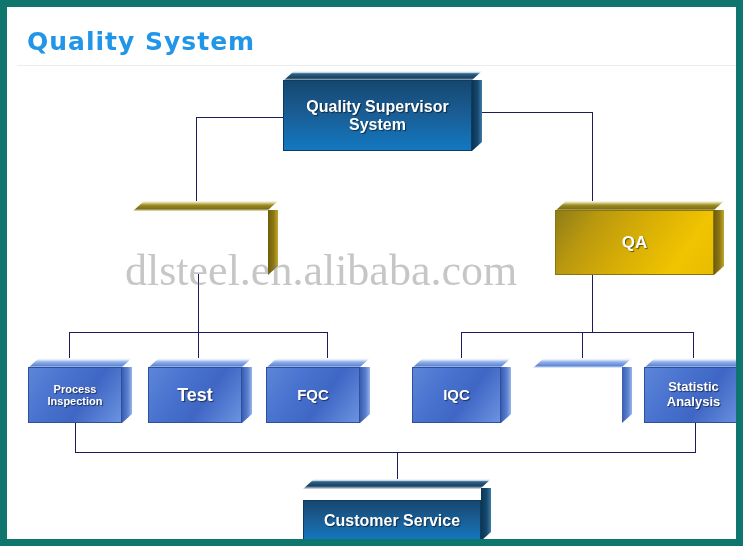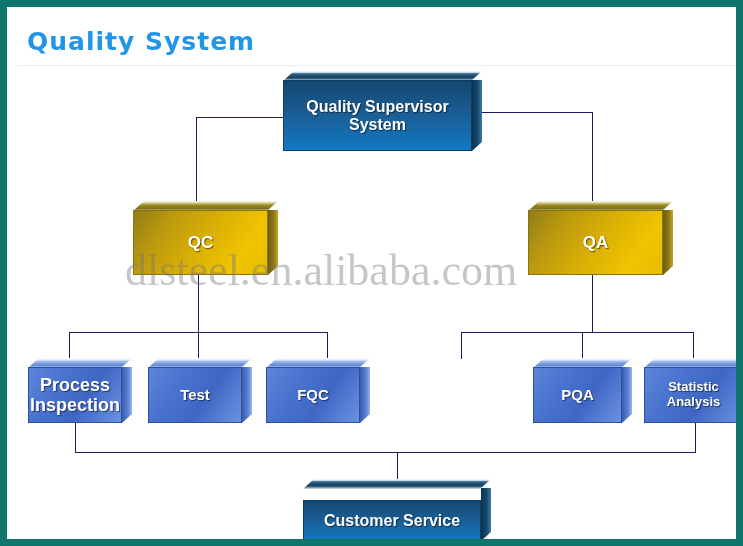--- a/index.html
+++ b/index.html
@@ -181,52 +181,55 @@
 
   <div class="box steel" style="left:276px; top:64px; width:199px; height:80px;border-radius:29px;">
     <div class="top"></div>
     <div class="side"></div>
     <div class="face" style="font-size:16px;">Quality Supervisor System</div>
   </div>
 
   <div class="box gold" style="left:126px; top:194px; width:145px; height:74px;">
     <div class="top"></div>
     <div class="side"></div>
-    <div class="face" style="font-size:17px;">QC</div>
-  </div>
-
-  <div class="box gold" style="left:521px; top:194px; width:145px; height:74px;">
+  </div>
+
+  <div class="box gold" style="left:548px; top:194px; width:169px; height:74px;">
     <div class="top"></div>
     <div class="side"></div>
     <div class="face" style="font-size:17px;">QA</div>
   </div>
 
   <div class="box blue" style="left:21px; top:351px; width:104px; height:65px;">
     <div class="top"></div>
     <div class="side"></div>
-    <div class="face" style="font-size:18px;">Process Inspection</div>
+    <div class="face" style="font-size:11px;">Process Inspection</div>
   </div>
 
   <div class="box blue" style="left:141px; top:351px; width:104px; height:65px;">
     <div class="top"></div>
     <div class="side"></div>
-    <div class="face" style="font-size:15px;">Test</div>
+    <div class="face" style="font-size:18px;">Test</div>
   </div>
 
   <div class="box blue" style="left:259px; top:351px; width:104px; height:65px;">
     <div class="top"></div>
     <div class="side"></div>
     <div class="face" style="font-size:15px;">FQC</div>
   </div>
 
+  <div class="box blue" style="left:405px; top:351px; width:99px; height:65px;">
+    <div class="top"></div>
+    <div class="side"></div>
+    <div class="face" style="font-size:15px;">IQC</div>
+  </div>
 
   <div class="box blue" style="left:526px; top:351px; width:99px; height:65px;">
     <div class="top"></div>
     <div class="side"></div>
-    <div class="face" style="font-size:15px;">PQA</div>
   </div>
 
   <div class="box blue" style="left:637px; top:351px; width:109px; height:65px;">
     <div class="top"></div>
     <div class="side"></div>
     <div class="face" style="font-size:13px;">Statistic Analysis</div>
   </div>
 
   <div class="box steel" style="left:296px; top:472px; width:188px; height:62px;">
     <div class="top"></div>

